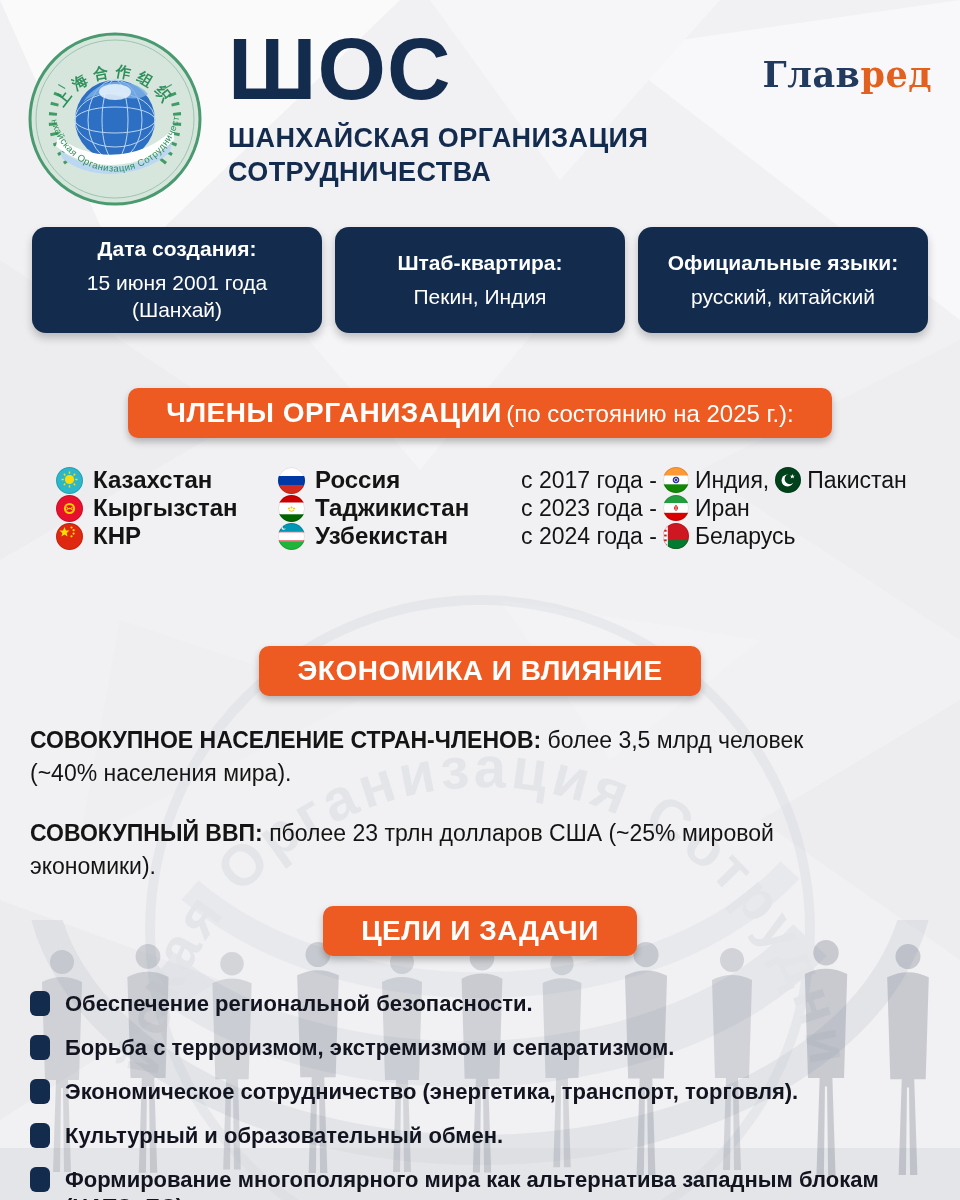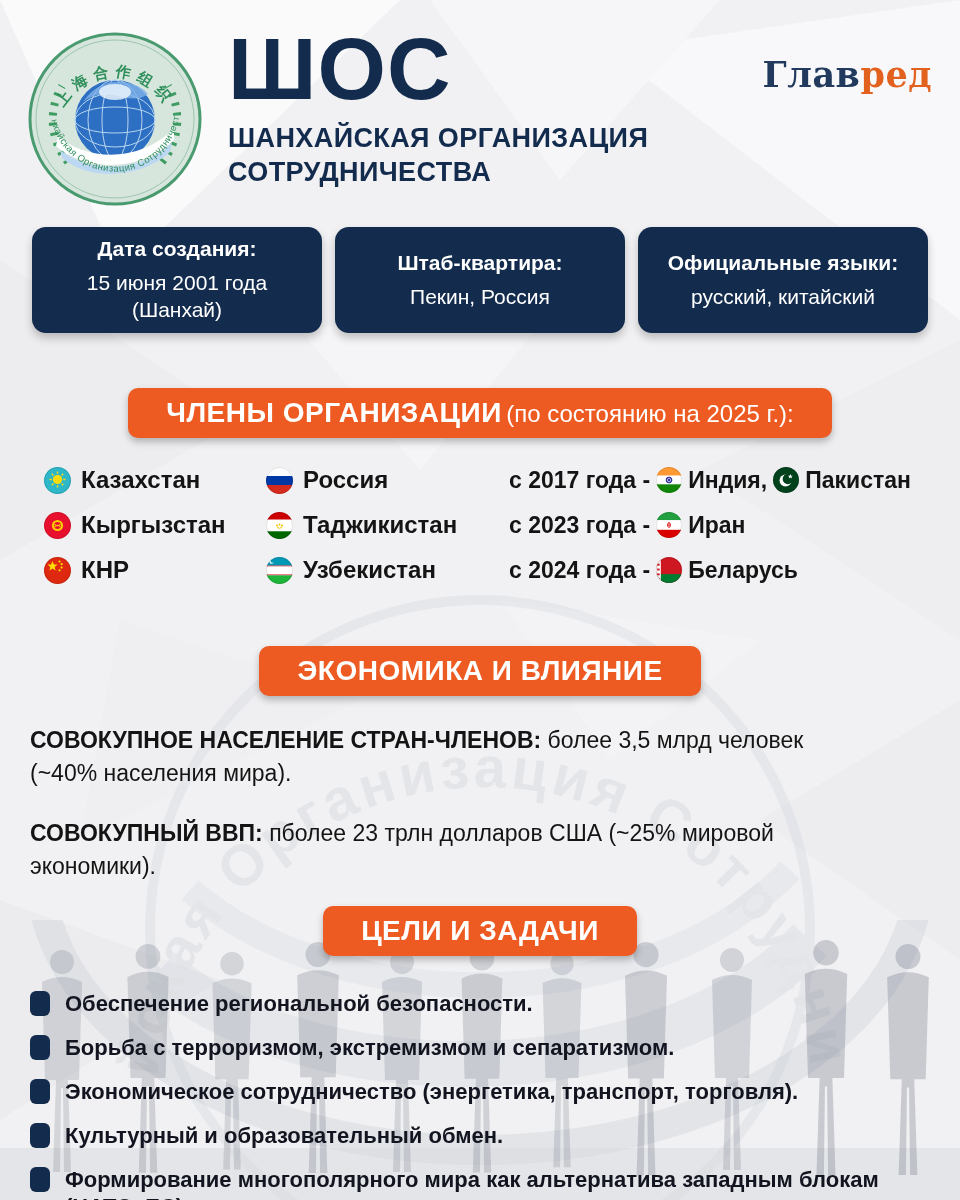--- a/index.html
+++ b/index.html
@@ -36,24 +36,24 @@
   .badge-wrap { position:absolute; left:0; right:0; display:flex; justify-content:center; }
   .badge { background:#ee5b22; color:#fff; border-radius:10px; padding:9px 38px;
            box-shadow:0 4px 7px rgba(0,0,0,.25); white-space:nowrap; }
   .badge .main { font-size:28px; font-weight:bold; letter-spacing:.5px; }
   .badge .note { font-size:24px; font-weight:normal; }
   .wrap-members { top:388px; }
   .wrap-econ { top:646px;border-radius:19px; }
   .wrap-goals { top:906px; }
 
   
-  .members-grid { position:absolute; top:466px; left:44px; right:20px;
-                  display:grid; grid-template-columns:222px 243px auto; row-gap:17px; align-items:center; }
+  .members-grid { position:absolute; top:466px; left:56px; right:20px;
+                  display:grid; grid-template-columns:222px 243px auto; align-items:center; }
   .member { display:flex; align-items:center; gap:10px; font-size:24px; font-weight:bold; color:#141414; }
-  .joined { display:flex; align-items:center; gap:6px; font-size:23px; font-weight:bold; color:#141414; white-space:nowrap; }
+  .joined { display:flex; align-items:center; gap:6px; font-size:23px; font-weight:normal; color:#141414; white-space:nowrap; }
   .flag { width:27px; height:27px; flex:0 0 27px; display:block; }
   .joined .flag { width:26px; height:26px; flex:0 0 26px; }
 
   
   .econ-text { position:absolute; top:724px; left:30px; right:28px; font-size:23px; line-height:33px; color:#141414; }
   .econ-text p + p { margin-top:27px; }
   .lbl { font-weight:bold; }
   .txt { white-space:pre-line; }
 
   
@@ -158,21 +158,21 @@
     </div>
 
     <div class="cards">
       <div class="card">
         <div class="card-label">Дата создания:</div>
         <div class="card-value">15 июня 2001 года
 (Шанхай)</div>
       </div>
       <div class="card">
         <div class="card-label">Штаб-квартира:</div>
-        <div class="card-value">Пекин, Россия</div>
+        <div class="card-value">Пекин, Индия</div>
       </div>
       <div class="card">
         <div class="card-label">Официальные языки:</div>
         <div class="card-value">русский, китайский</div>
       </div>
     </div>
 
     <div class="badge-wrap wrap-members">
       <div class="badge">
         <span class="main">ЧЛЕНЫ ОРГАНИЗАЦИИ</span>

